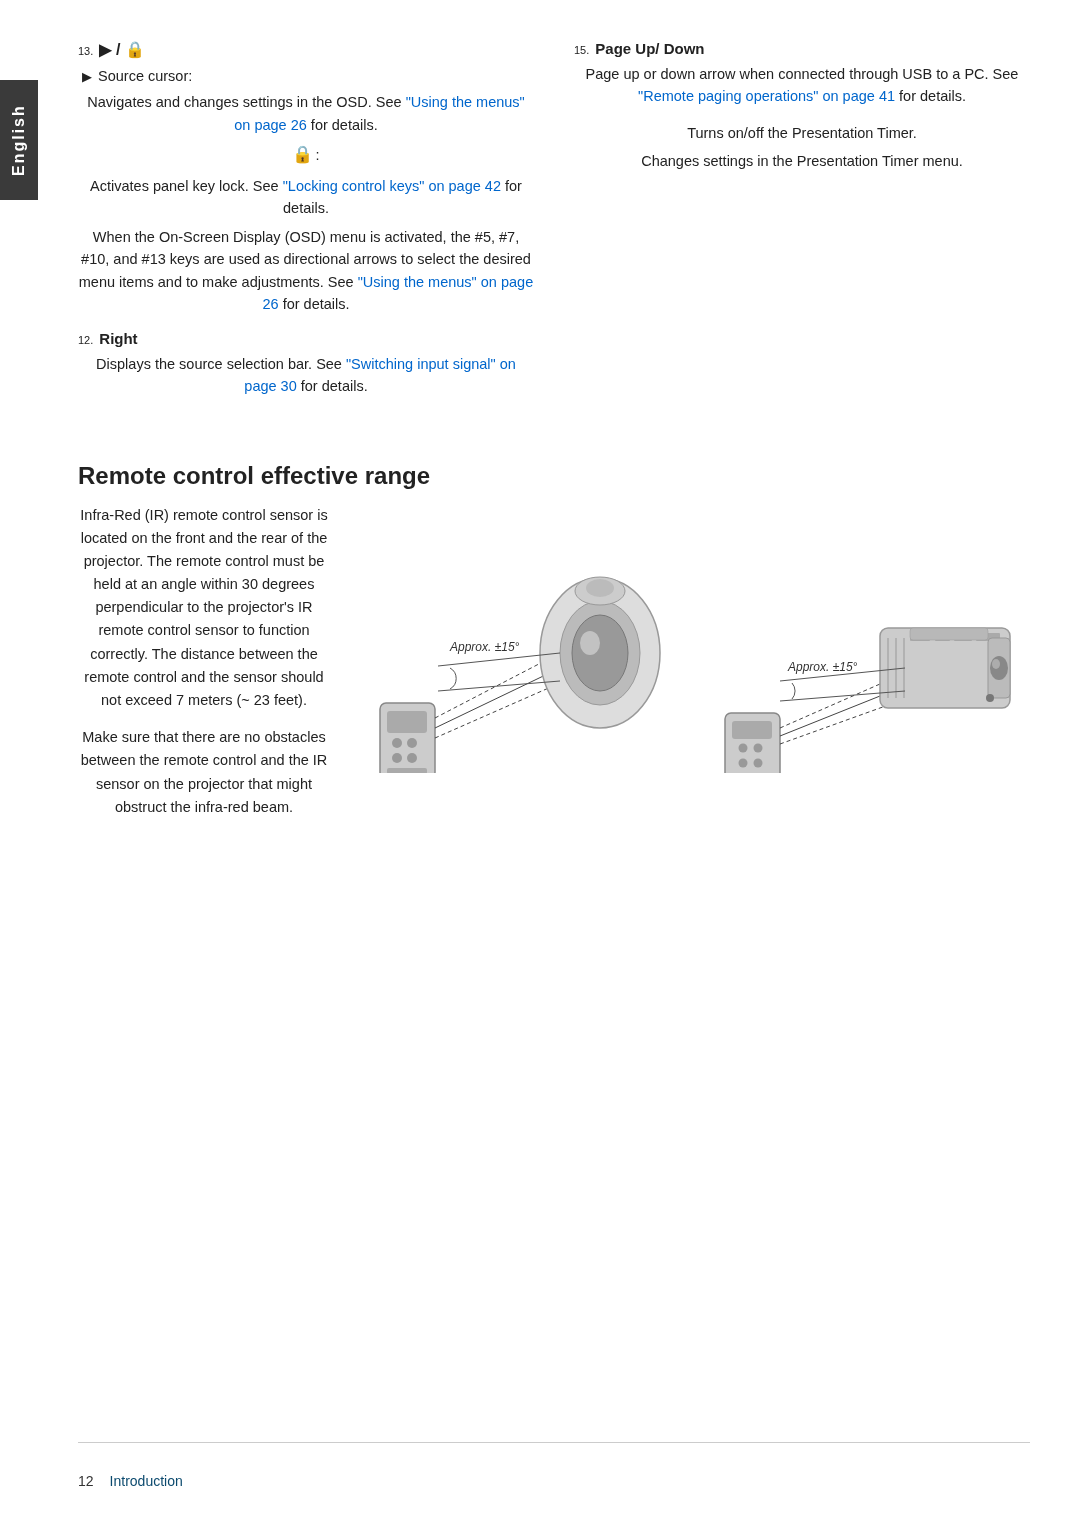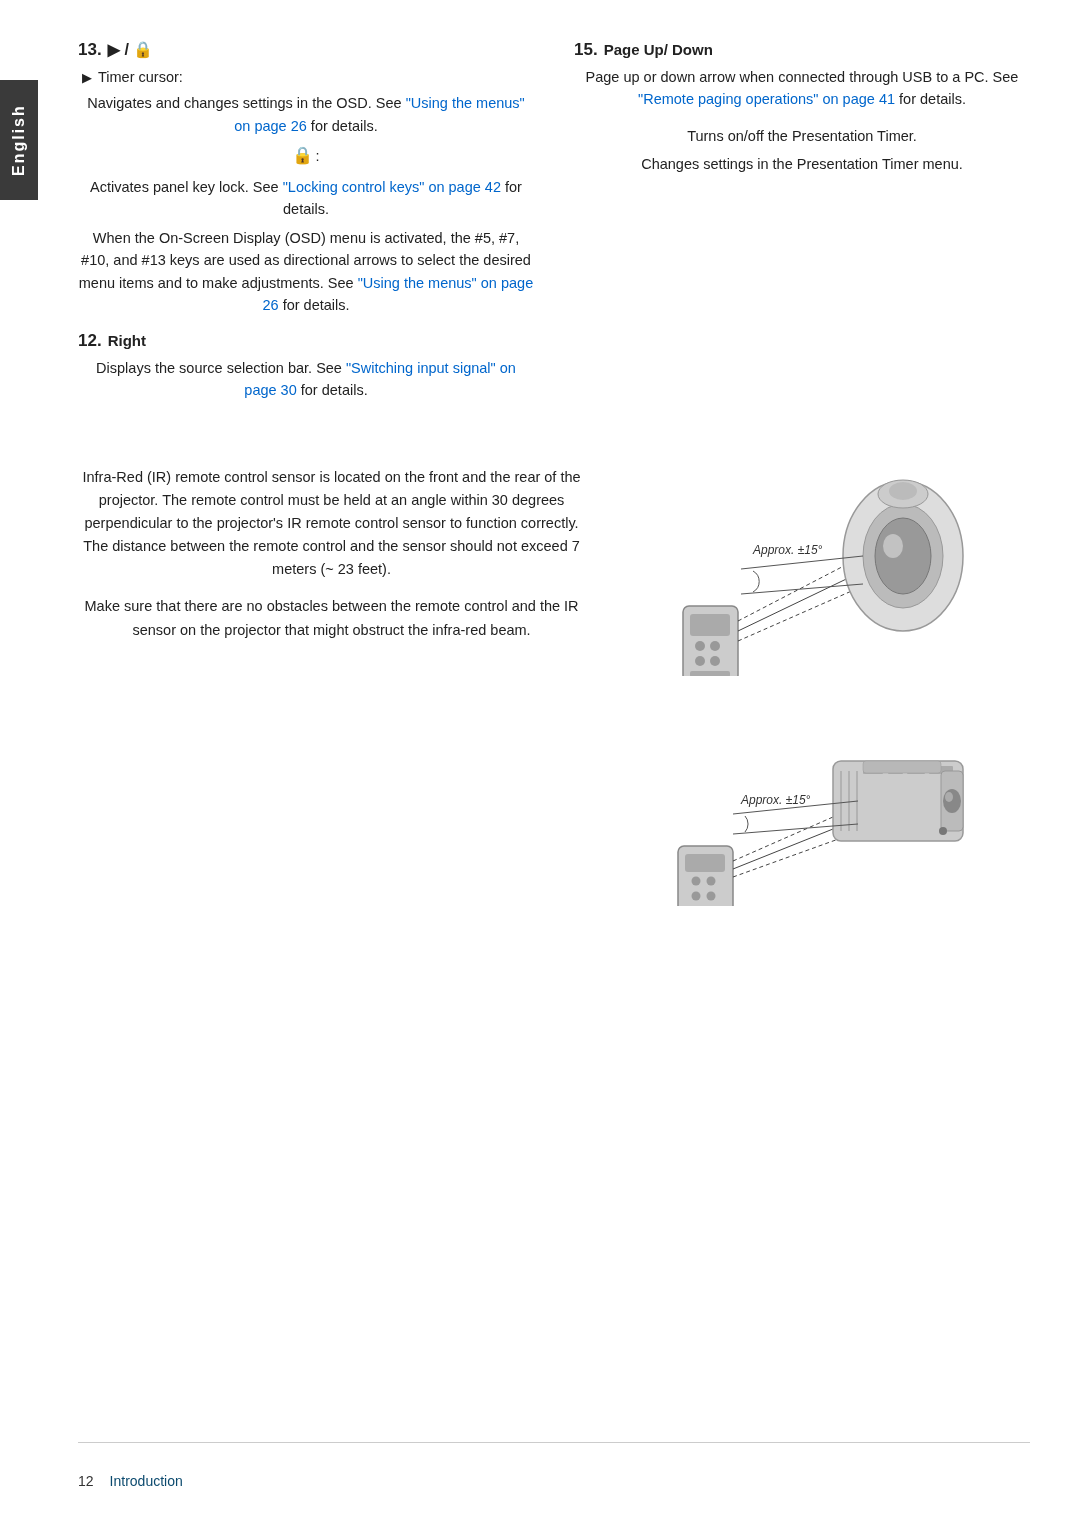--- a/index.html
+++ b/index.html
@@ -62,22 +62,22 @@
       flex: 1;
     }
     
     .item-heading {
       display: flex;
       align-items: baseline;
       gap: 6px;
       margin-bottom: 6px;
     }
     .item-num {
-      font-size: 17px;
-      font-weight: bold;
+      font-size: 11px;
+      font-weight: normal;
     }
     .item-symbol {
       font-size: 16px;
       font-weight: bold;
     }
     .item-title {
       font-size: 15px;
       font-weight: bold;
     }
     .item-body {
@@ -133,21 +133,21 @@
       font-size: 14.5px;
       line-height: 1.6;
       text-align: center;
     }
     .remote-text p {
       margin-bottom: 14px;
     }
     .remote-diagram {
       flex: 0.9;
       display: flex;
-      flex-direction: column;
+      flex-direction: row;
       align-items: center;
       justify-content: flex-start;
       gap: 30px;
       padding-top: 10px;
     }
 
     
     .diagram-item {
       position: relative;
       width: 320px;
@@ -194,21 +194,21 @@
       <div class="col-left">
 
         <div>
           <div class="item-heading">
             <span class="item-num">13.</span>
             <span class="item-symbol">▶ / 🔒</span>
           </div>
           <div class="item-body">
             <div class="sub-bullet">
               <span class="sub-bullet-arrow">▶</span>
-              <span>Timer cursor:</span>
+              <span>Source cursor:</span>
             </div>
             <p>
               Navigates and changes settings in the OSD. See <a class="link" href="#">"Using the menus" on page 26</a> for details.
             </p>
             <p class="lock-line">
               <span class="lock-icon">🔒</span>:
             </p>
             <p>
               Activates panel key lock. See <a class="link" href="#">"Locking control keys" on page 42</a> for details.
             </p>
@@ -251,20 +251,21 @@
             <p>Turns on/off the Presentation Timer.</p>
             <p>Changes settings in the Presentation Timer menu.</p>
           </div>
         </div>
 
       </div>
 
     </div>
 
     <div class="remote-section">
+      <h2 class="remote-title">Remote control effective range</h2>
 
       <div class="remote-body">
 
         <div class="remote-text">
           <p>Infra-Red (IR) remote control sensor is located on the front and the rear of the projector. The remote control must be held at an angle within 30 degrees perpendicular to the projector's IR remote control sensor to function correctly. The distance between the remote control and the sensor should not exceed 7 meters (~ 23 feet).</p>
           <p>Make sure that there are no obstacles between the remote control and the IR sensor on the projector that might obstruct the infra-red beam.</p>
         </div>
 
         <div class="remote-diagram">
 

